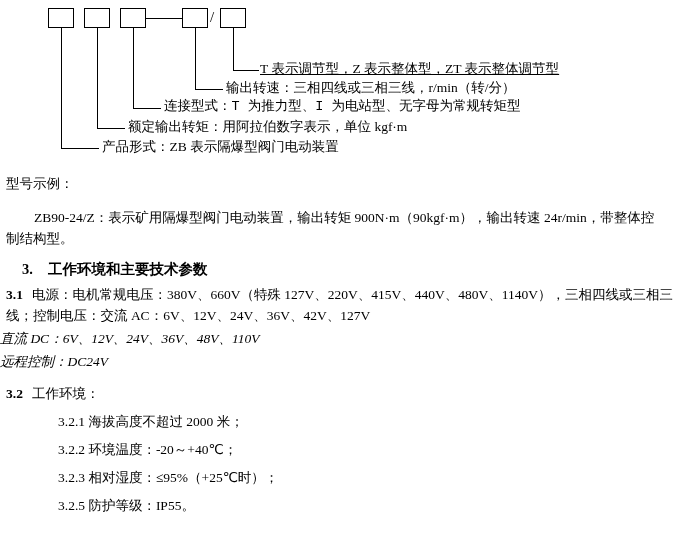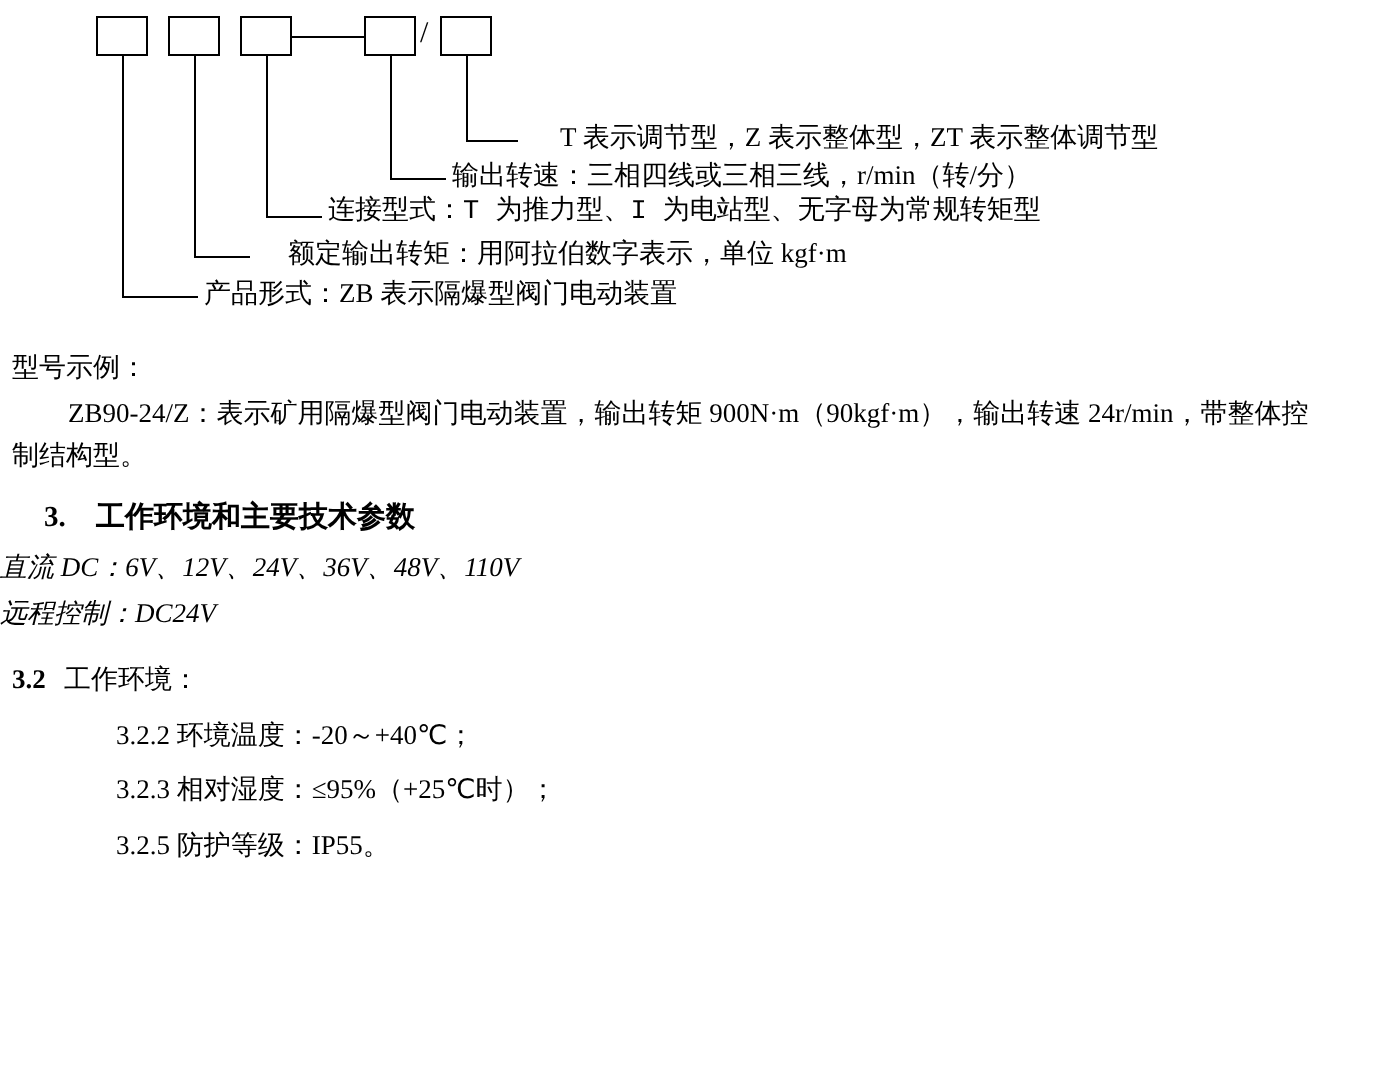--- a/index.html
+++ b/index.html
@@ -123,38 +123,42 @@
 
     <div class="vline" style="left:133px; top:28px; height:80px;"></div>
     <div class="hline" style="left:133px; top:108px; width:28px;"></div>
 
     <div class="vline" style="left:97px; top:28px; height:100px;"></div>
     <div class="hline" style="left:97px; top:128px; width:28px;"></div>
 
     <div class="vline" style="left:61px; top:28px; height:120px;"></div>
     <div class="hline" style="left:61px; top:148px; width:38px;"></div>
 
-    <div class="lbl" style="left:280px; top:61px;">T 表示调节型，Z 表示整体型，ZT 表示整体调节型</div>
+    <div class="lbl" style="left:260px; top:61px;text-decoration:underline;">T 表示调节型，Z 表示整体型，ZT 表示整体调节型</div>
     <div class="lbl" style="left:226px; top:80px;">输出转速：三相四线或三相三线，r/min（转/分）</div>
     <div class="lbl" style="left:164px; top:99px;font-family:Liberation Mono, monospace;">连接型式：T 为推力型、I 为电站型、无字母为常规转矩型</div>
-    <div class="lbl" style="left:144px; top:119px;">额定输出转矩：用阿拉伯数字表示，单位 kgf·m</div>
+    <div class="lbl" style="left:128px; top:119px;">额定输出转矩：用阿拉伯数字表示，单位 kgf·m</div>
     <div class="lbl" style="left:102px; top:139px;">产品形式：ZB 表示隔爆型阀门电动装置</div>
   </div>
 
   <div class="txt block" style="margin-top:4px;">型号示例：</div>
-  <div class="txt block indent1" style="margin-top:2px; padding-right:30px;">ZB90-24/Z：表示矿用隔爆型阀门电动装置，输出转矩 900N·m（90kgf·m），输出转速 24r/min，带整体控制结构型。</div>
+  <div class="txt block indent1" style="margin-top:13px; padding-right:30px;">ZB90-24/Z：表示矿用隔爆型阀门电动装置，输出转矩 900N·m（90kgf·m），输出转速 24r/min，带整体控制结构型。</div>
 
   <div class="sec-head">
     <span class="num">3.</span><span>工作环境和主要技术参数</span>
   </div>
 
+  <div class="txt sub">
+    <span class="num">3.1</span><span>电源：</span><span>电机常规电压：380V、660V（特殊 127V、220V、415V、440V、480V、1140V），三相四线或三相三线；控制电压：交流 AC：6V、12V、24V、36V、42V、127V</span>
+  </div>
   <div class="txt sub-cont">直流 DC：6V、12V、24V、36V、48V、110V</div>
   <div class="txt sub-cont">远程控制：DC24V</div>
 
   <div class="txt sub" style="margin-top:12px;">
     <span class="num">3.2</span><span>工作环境：</span>
   </div>
 
+  <div class="txt item">3.2.1 海拔高度不超过 2000 米；</div>
   <div class="txt item">3.2.2 环境温度：-20～+40℃；</div>
   <div class="txt item">3.2.3 相对湿度：≤95%（+25℃时）；</div>
   <div class="txt item">3.2.5 防护等级：IP55。</div>
 
 </div>
 
 </body></html>

